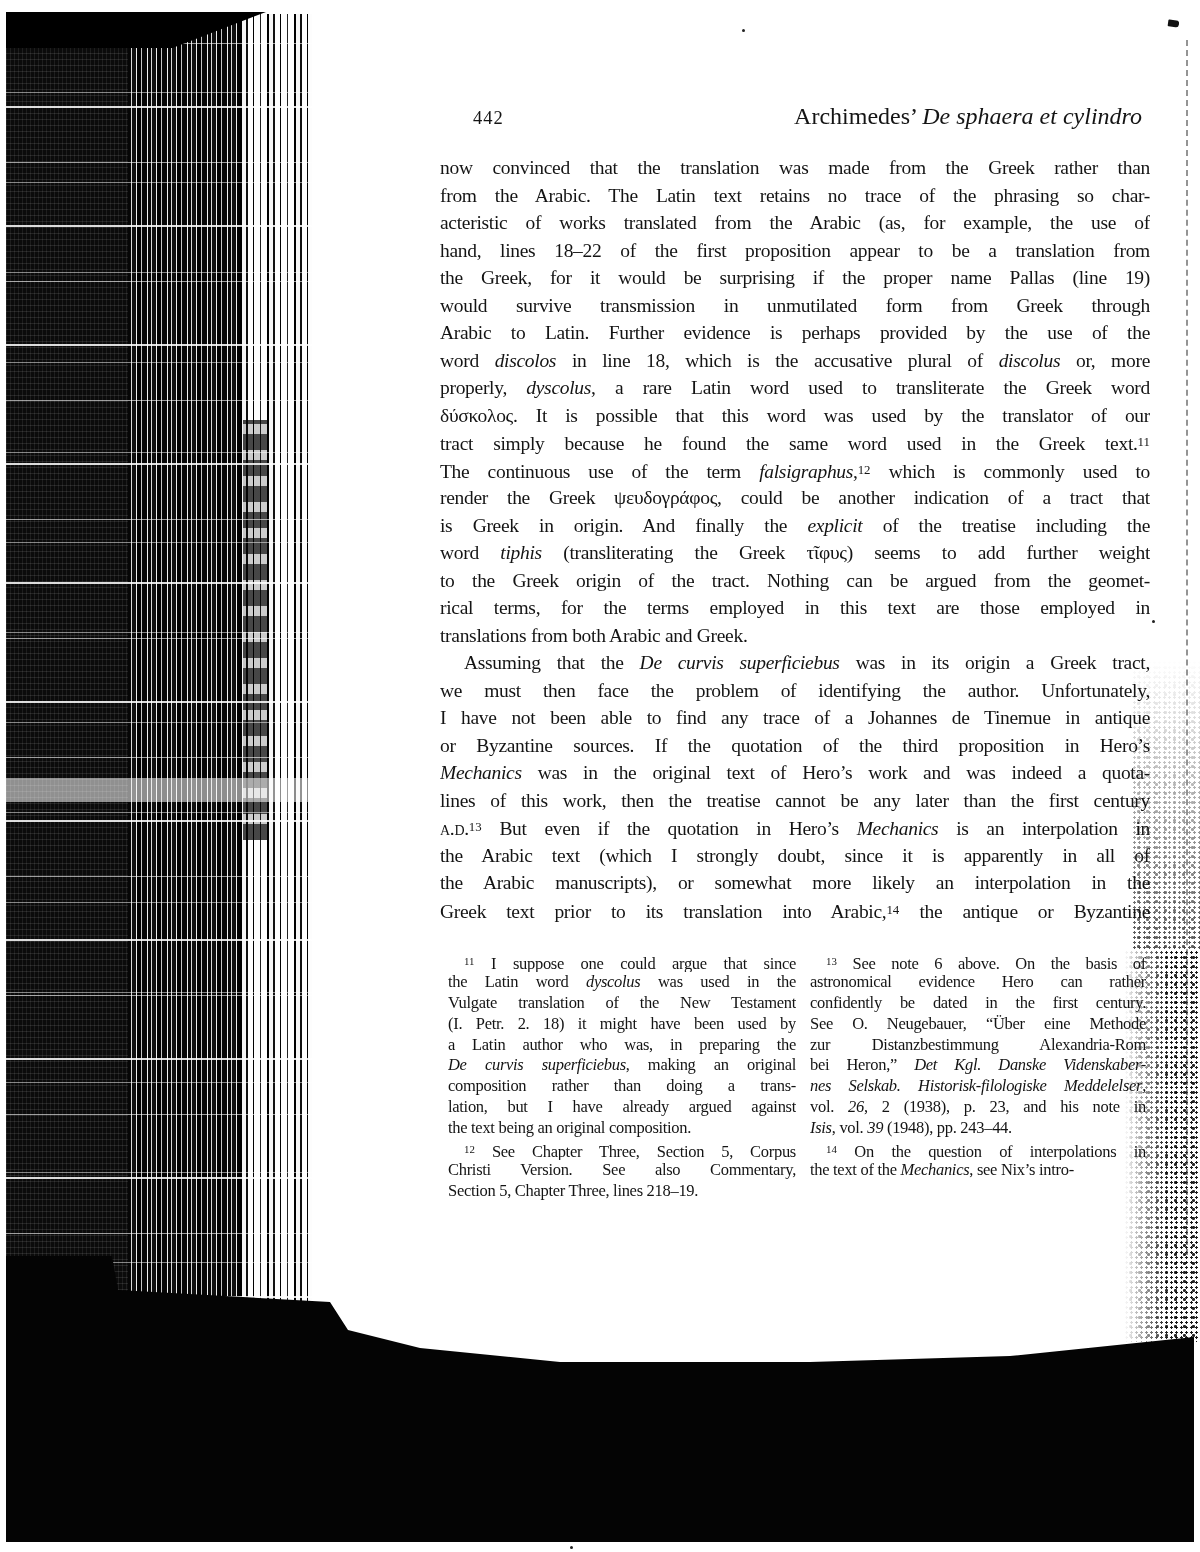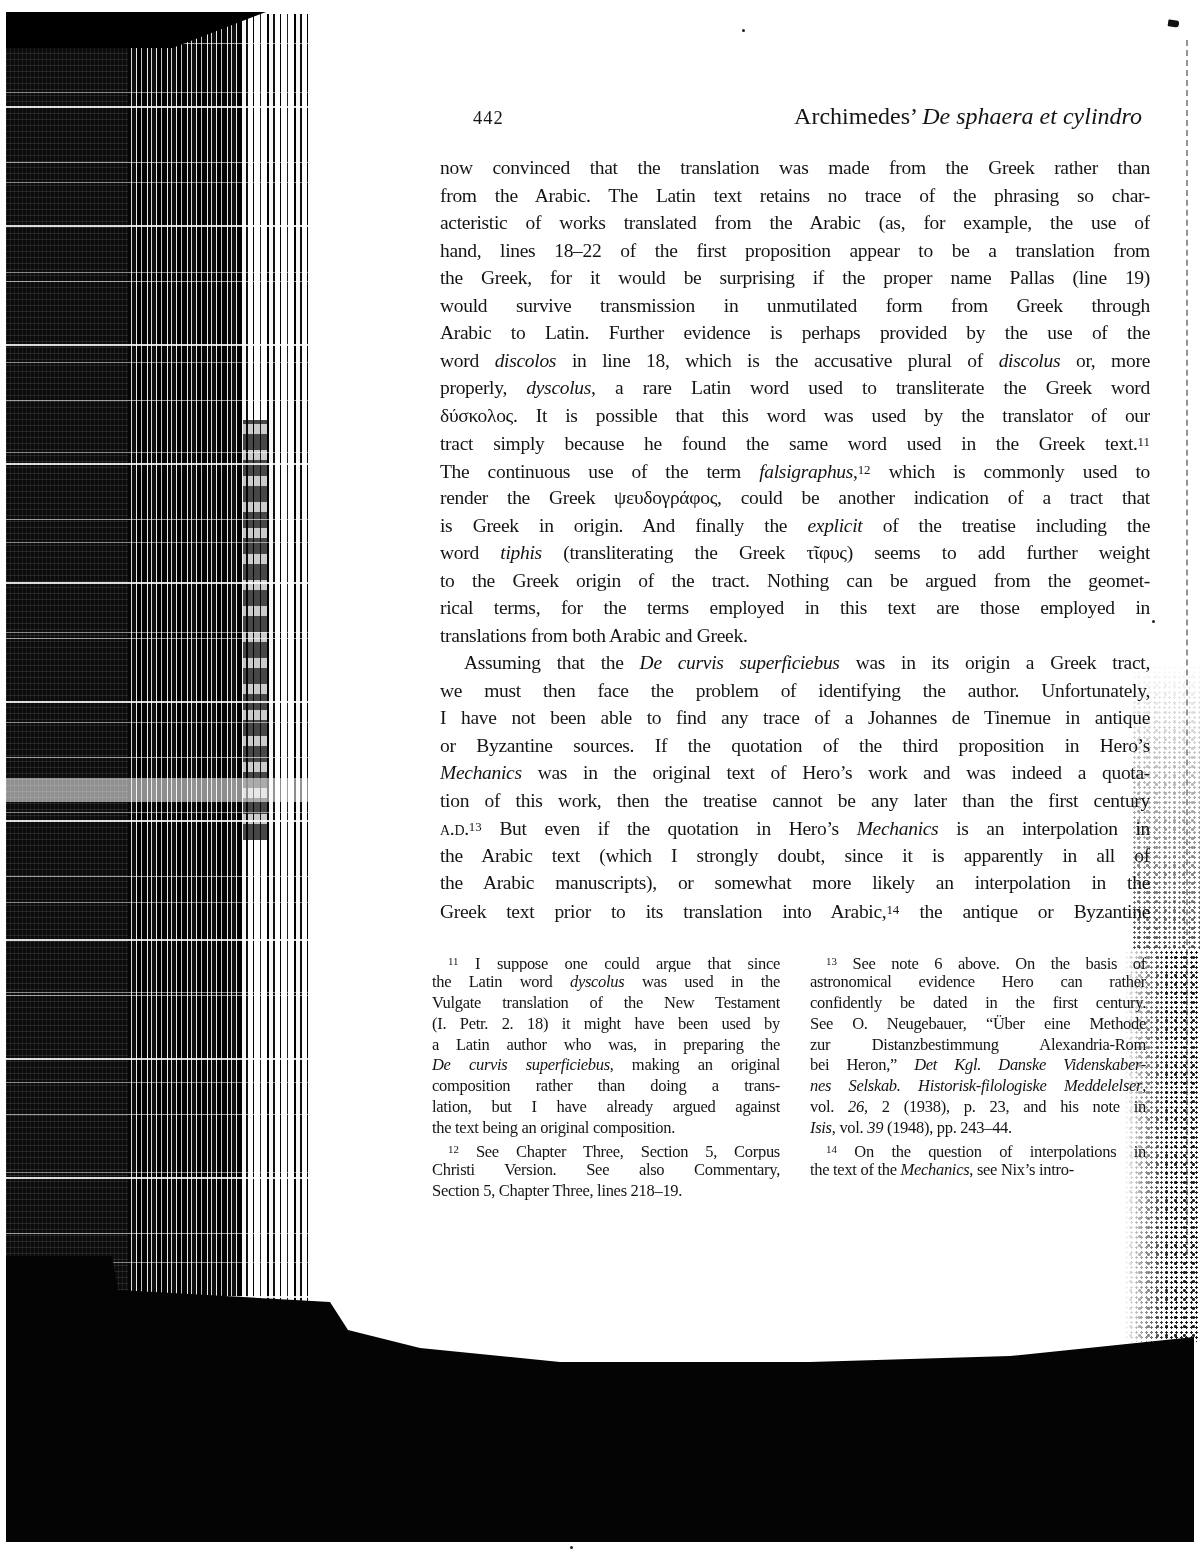--- a/index.html
+++ b/index.html
@@ -42,21 +42,21 @@
   .dot{position:absolute;width:3px;height:3px;background:#222;border-radius:50%;}
 
   
   .header{position:absolute;left:432px;top:103px;width:710px;display:flex;align-items:baseline;}
   .pagenum{font-size:18.5px;margin-left:41px;letter-spacing:1px;}
   .runtitle{margin-left:auto;font-size:24px;white-space:nowrap;}
   .main{position:absolute;left:432px;top:154px;width:710px;font-size:19.5px;letter-spacing:-0.3px;margin-left:8px;}
   .main .line{height:27.5px;line-height:27.5px;}
   .fn{position:absolute;top:951px;font-size:16.5px;letter-spacing:-0.3px;}
   .fn .line{height:20.9px;line-height:20.9px;}
-  .fn-left{left:432px;width:348px;font-family:Liberation Serif, serif;}
+  .fn-left{left:448px;width:348px;font-family:Liberation Serif, serif;}
   .fn-right{left:810px;width:336px;}
   .line{text-align:justify;text-align-last:justify;overflow:hidden;}
   .line.last{text-align-last:left;}
   .main .ind{text-indent:24px;font-family:Liberation Serif, serif;}
   .fn .ind{text-indent:16px;}
   .it{font-style:italic;}
   .sup{font-size:66%;vertical-align:0.33em;letter-spacing:0;}
   .sc{font-variant:small-caps;}
 </style>
 </head>
@@ -101,21 +101,21 @@
       <div class="line"><span>is Greek in origin. And finally the </span><span class="it">explicit</span><span> of the treatise including the</span></div>
       <div class="line"><span>word </span><span class="it">tiphis</span><span> (transliterating the Greek τῖφυς) seems to add further weight</span></div>
       <div class="line"><span>to the Greek origin of the tract. Nothing can be argued from the geomet-</span></div>
       <div class="line"><span>rical terms, for the terms employed in this text are those employed in</span></div>
       <div class="line last"><span>translations from both Arabic and Greek.</span></div>
       <div class="line ind"><span>Assuming that the </span><span class="it">De curvis superficiebus</span><span> was in its origin a Greek tract,</span></div>
       <div class="line"><span>we must then face the problem of identifying the author. Unfortunately,</span></div>
       <div class="line"><span>I have not been able to find any trace of a Johannes de Tinemue in antique</span></div>
       <div class="line"><span>or Byzantine sources. If the quotation of the third proposition in Hero’s</span></div>
       <div class="line"><span class="it">Mechanics</span><span> was in the original text of Hero’s work and was indeed a quota-</span></div>
-      <div class="line"><span>tion of this work, then the treatise cannot be any later than the first century</span></div>
+      <div class="line"><span>lines of this work, then the treatise cannot be any later than the first century</span></div>
       <div class="line"><span class="sc">a.d.</span><span class="sup">13</span><span> But even if the quotation in Hero’s </span><span class="it">Mechanics</span><span> is an interpolation in</span></div>
       <div class="line"><span>the Arabic text (which I strongly doubt, since it is apparently in all of</span></div>
       <div class="line"><span>the Arabic manuscripts), or somewhat more likely an interpolation in the</span></div>
       <div class="line"><span>Greek text prior to its translation into Arabic,</span><span class="sup">14</span><span> the antique or Byzantine</span></div>
     </div>
 
   <div class="fn fn-left">
       <div class="line ind"><span class="sup">11</span><span> I suppose one could argue that since</span></div>
       <div class="line"><span>the Latin word </span><span class="it">dyscolus</span><span> was used in the</span></div>
       <div class="line"><span>Vulgate translation of the New Testament</span></div>

